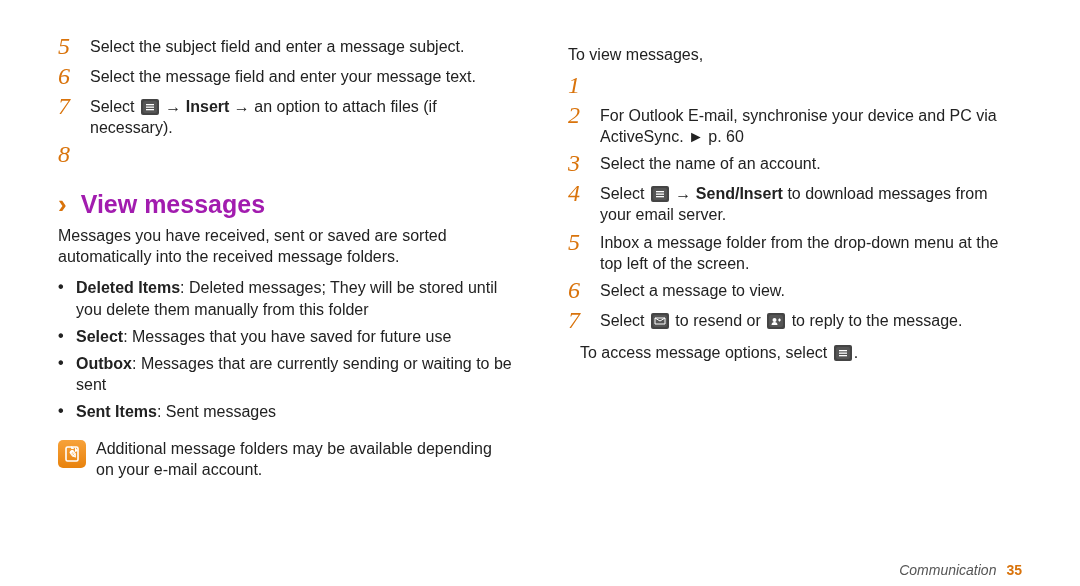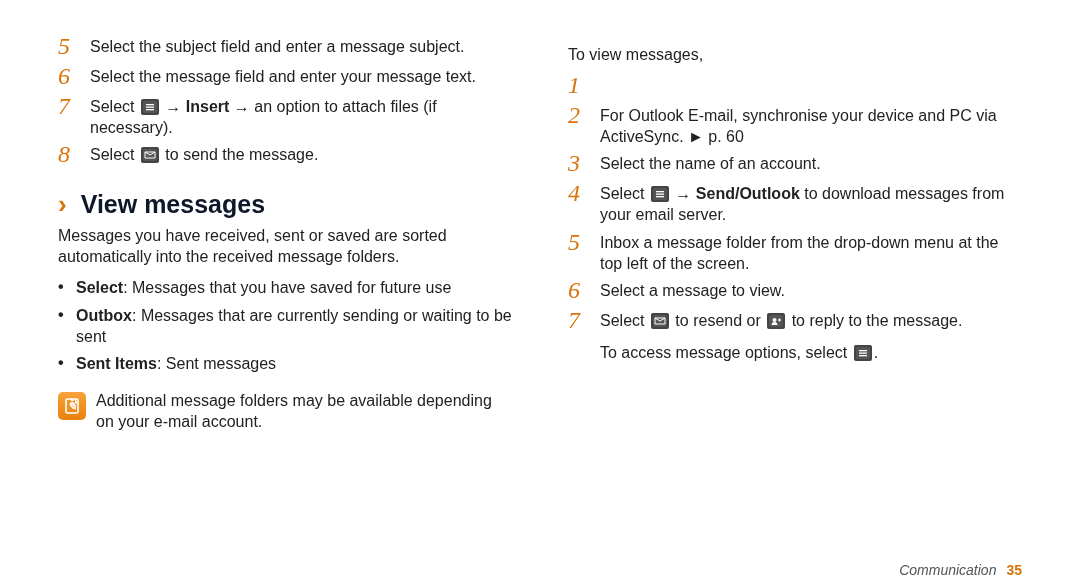--- a/index.html
+++ b/index.html
@@ -101,21 +101,21 @@
     .section-head .chev{
       font-size:26px;
       color:var(--accent);
       line-height:1;
       font-weight:700;
     }
     .section-head h2{
       margin:0;
       font-size:25px;
       font-weight:700;
-      color:#0f172a;
+      color:#a21caf;
     }
     .para{
       margin:2px 0 10px 0;
     }
     ul.bullets{
       list-style:none;
       margin:0 0 6px 0;
       padding:0;
     }
     ul.bullets > li{
@@ -167,38 +167,34 @@
               <svg width="14" height="12" viewBox="0 0 14 12">
                 <rect width="14" height="12" rx="2" fill="#555"></rect>
                 <rect x="3" y="3" width="8" height="1.3" fill="#fff"></rect>
                 <rect x="3" y="5.5" width="8" height="1.3" fill="#fff"></rect>
                 <rect x="3" y="8" width="8" height="1.3" fill="#fff"></rect>
               </svg>
             </span> → <span class="b">Insert</span> → an option to attach files (if necessary).</span>
         </li>
         <li>
           <span class="step-num">8</span>
-          <span class="step-body">Select <span class="icon">
-              <svg width="14" height="12" viewBox="0 0 14 12">
-                <rect width="14" height="12" rx="2" fill="#555"></rect>
-                <path d="M2 3h10v6H2z" fill="none" stroke="#fff" stroke-width="1"></path>
-                <path d="M2 3l5 3 5-3" fill="none" stroke="#fff" stroke-width="1"></path>
-              </svg>
-            </span> to send the message.</span>
         </li>
       </ol>
 
     <div class="section-head">
       <span class="chev">›</span>
       <h2>View messages</h2>
     </div>
 
     <p class="para">Messages you have received, sent or saved are sorted automatically into the received message folders.</p>
 
     <ul class="bullets" id="bullets">
+        <li>
+          <span><span class="b">Deleted Items</span>: Deleted messages; They will be stored until you delete them manually from this folder</span>
+        </li>
         <li>
           <span><span class="b">Select</span>: Messages that you have saved for future use</span>
         </li>
         <li>
           <span><span class="b">Outbox</span>: Messages that are currently sending or waiting to be sent</span>
         </li>
         <li>
           <span><span class="b">Sent Items</span>: Sent messages</span>
         </li>
       </ul>
@@ -235,21 +231,21 @@
         </li>
         <li>
           <span class="step-num">4</span>
           <span class="step-body">Select <span class="icon">
               <svg width="14" height="12" viewBox="0 0 14 12">
                 <rect width="14" height="12" rx="2" fill="#555"></rect>
                 <rect x="3" y="3" width="8" height="1.3" fill="#fff"></rect>
                 <rect x="3" y="5.5" width="8" height="1.3" fill="#fff"></rect>
                 <rect x="3" y="8" width="8" height="1.3" fill="#fff"></rect>
               </svg>
-            </span> → <span class="b">Send/Outlook</span> to download messages from your email server.</span>
+            </span> → <span class="b">Send/Insert</span> to download messages from your email server.</span>
         </li>
         <li>
           <span class="step-num">5</span>
           <span class="step-body">Inbox a message folder from the drop-down menu at the top left of the screen.</span>
         </li>
         <li>
           <span class="step-num">6</span>
           <span class="step-body">Select a message to view.</span>
         </li>
         <li>
@@ -263,21 +259,21 @@
             </span> to resend or <span class="icon">
               <svg width="14" height="12" viewBox="0 0 14 12">
                 <rect width="14" height="12" rx="2" fill="#555"></rect>
                 <circle cx="5.5" cy="5" r="2" fill="#fff"></circle>
                 <path d="M2.5 10c0-1.8 1.3-3 3-3s3 1.2 3 3z" fill="#fff"></path>
                 <path d="M9 5h3M10.5 3.5V6.5" stroke="#fff" stroke-width="1.2"></path>
               </svg>
             </span> to reply to the message.</span>
         </li>
       </ol>
-    <p class="para" style="margin-left:32px" id="tail">To access message options, select <span class="icon">
+    <p class="para" style="margin-left:12px" id="tail">To access message options, select <span class="icon">
           <svg width="14" height="12" viewBox="0 0 14 12">
             <rect width="14" height="12" rx="2" fill="#555"></rect>
             <rect x="3" y="3" width="8" height="1.3" fill="#fff"></rect>
             <rect x="3" y="5.5" width="8" height="1.3" fill="#fff"></rect>
             <rect x="3" y="8" width="8" height="1.3" fill="#fff"></rect>
           </svg>
         </span>.</p>
   </div>
 
   <div class="footer">

